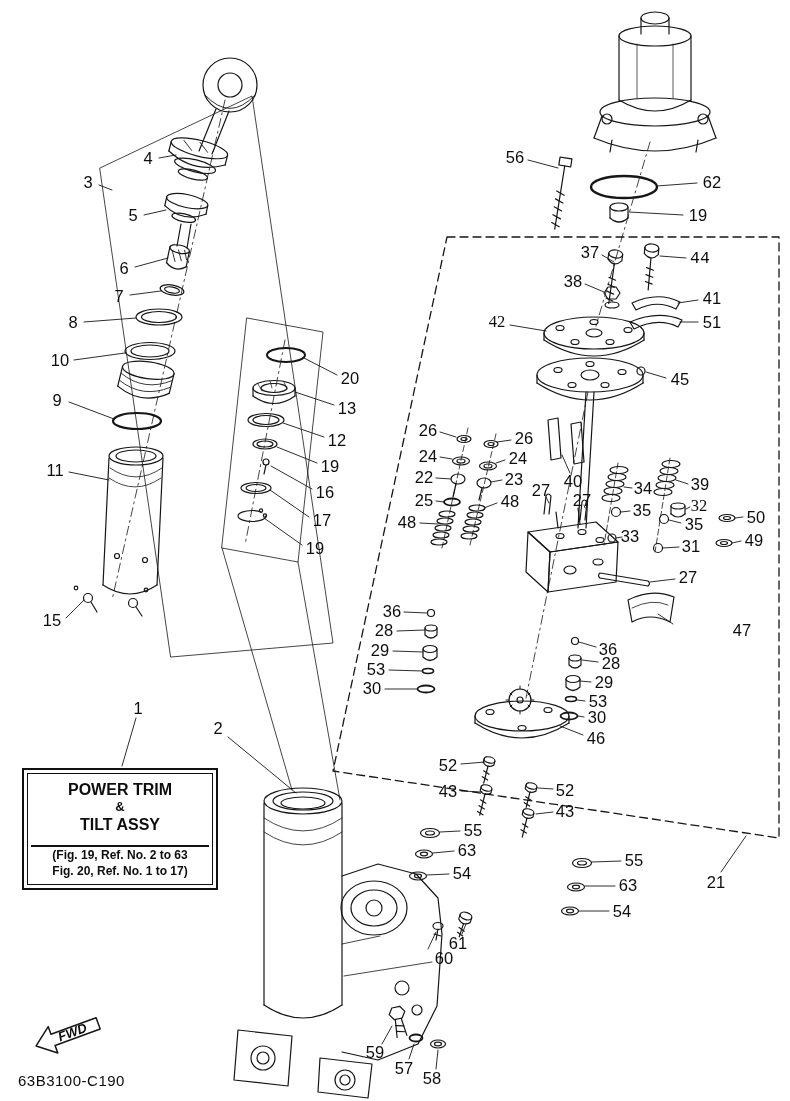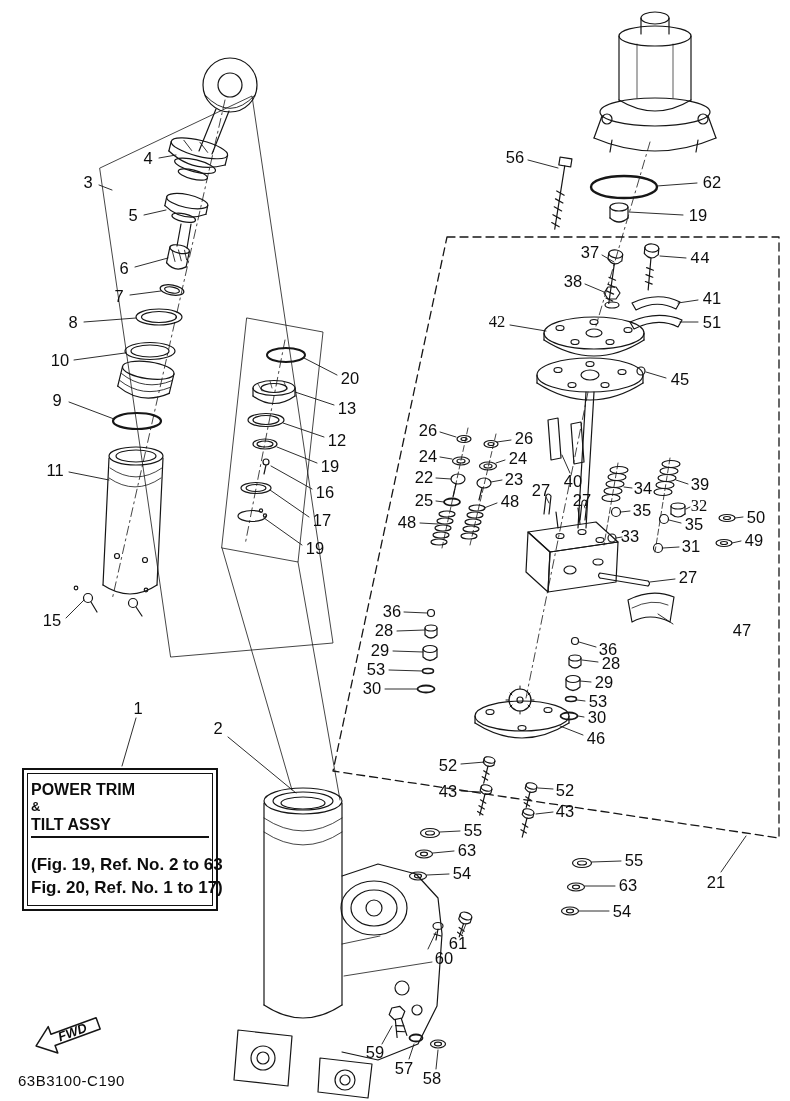--- a/index.html
+++ b/index.html
@@ -11,26 +11,26 @@
   svg.artwork { position:absolute; left:0; top:0; }
   #callouts-layer { position:absolute; left:0; top:0; width:790px; height:1101px; pointer-events:none; }
   .callout {
     position:absolute; transform:translate(-50%,-50%);
     font:16.5px "Liberation Sans", sans-serif; color:#0d0d0d; white-space:nowrap;
   }
   .title-box {
     position:absolute; left:22px; top:768px; width:196px;
     border:2px solid #111; background:#fff; box-sizing:border-box;
   }
-  .title-box-inner { margin:3px; border:1px solid #111; padding:6px 3px 5px; }
+  .title-box-inner { margin:3px; border:1px solid #111; padding:6px 3px 5px; text-align:center; }
   .tb-title { font-weight:bold; font-size:16px; line-height:1.2; color:#0d0d0d; }
   .tb-amp { font-size:13px; }
   .tb-figs {
-    margin-top:2px; padding-top:16px; border-top:2px solid #111;
-    font-weight:bold; font-size:17px; line-height:1.35; color:#0d0d0d; white-space:nowrap;
+    margin-top:11px; padding-top:0; border-top:2px solid #111;
+    font-weight:bold; font-size:12px; line-height:1.35; color:#0d0d0d; white-space:nowrap;
   }
   .drawing-code {
     position:absolute; left:18px; top:1072px;
     font-size:15px; letter-spacing:0.5px; color:#0d0d0d;
   }
 </style>
 </head>
 <body>
 
 <div class="stage">

